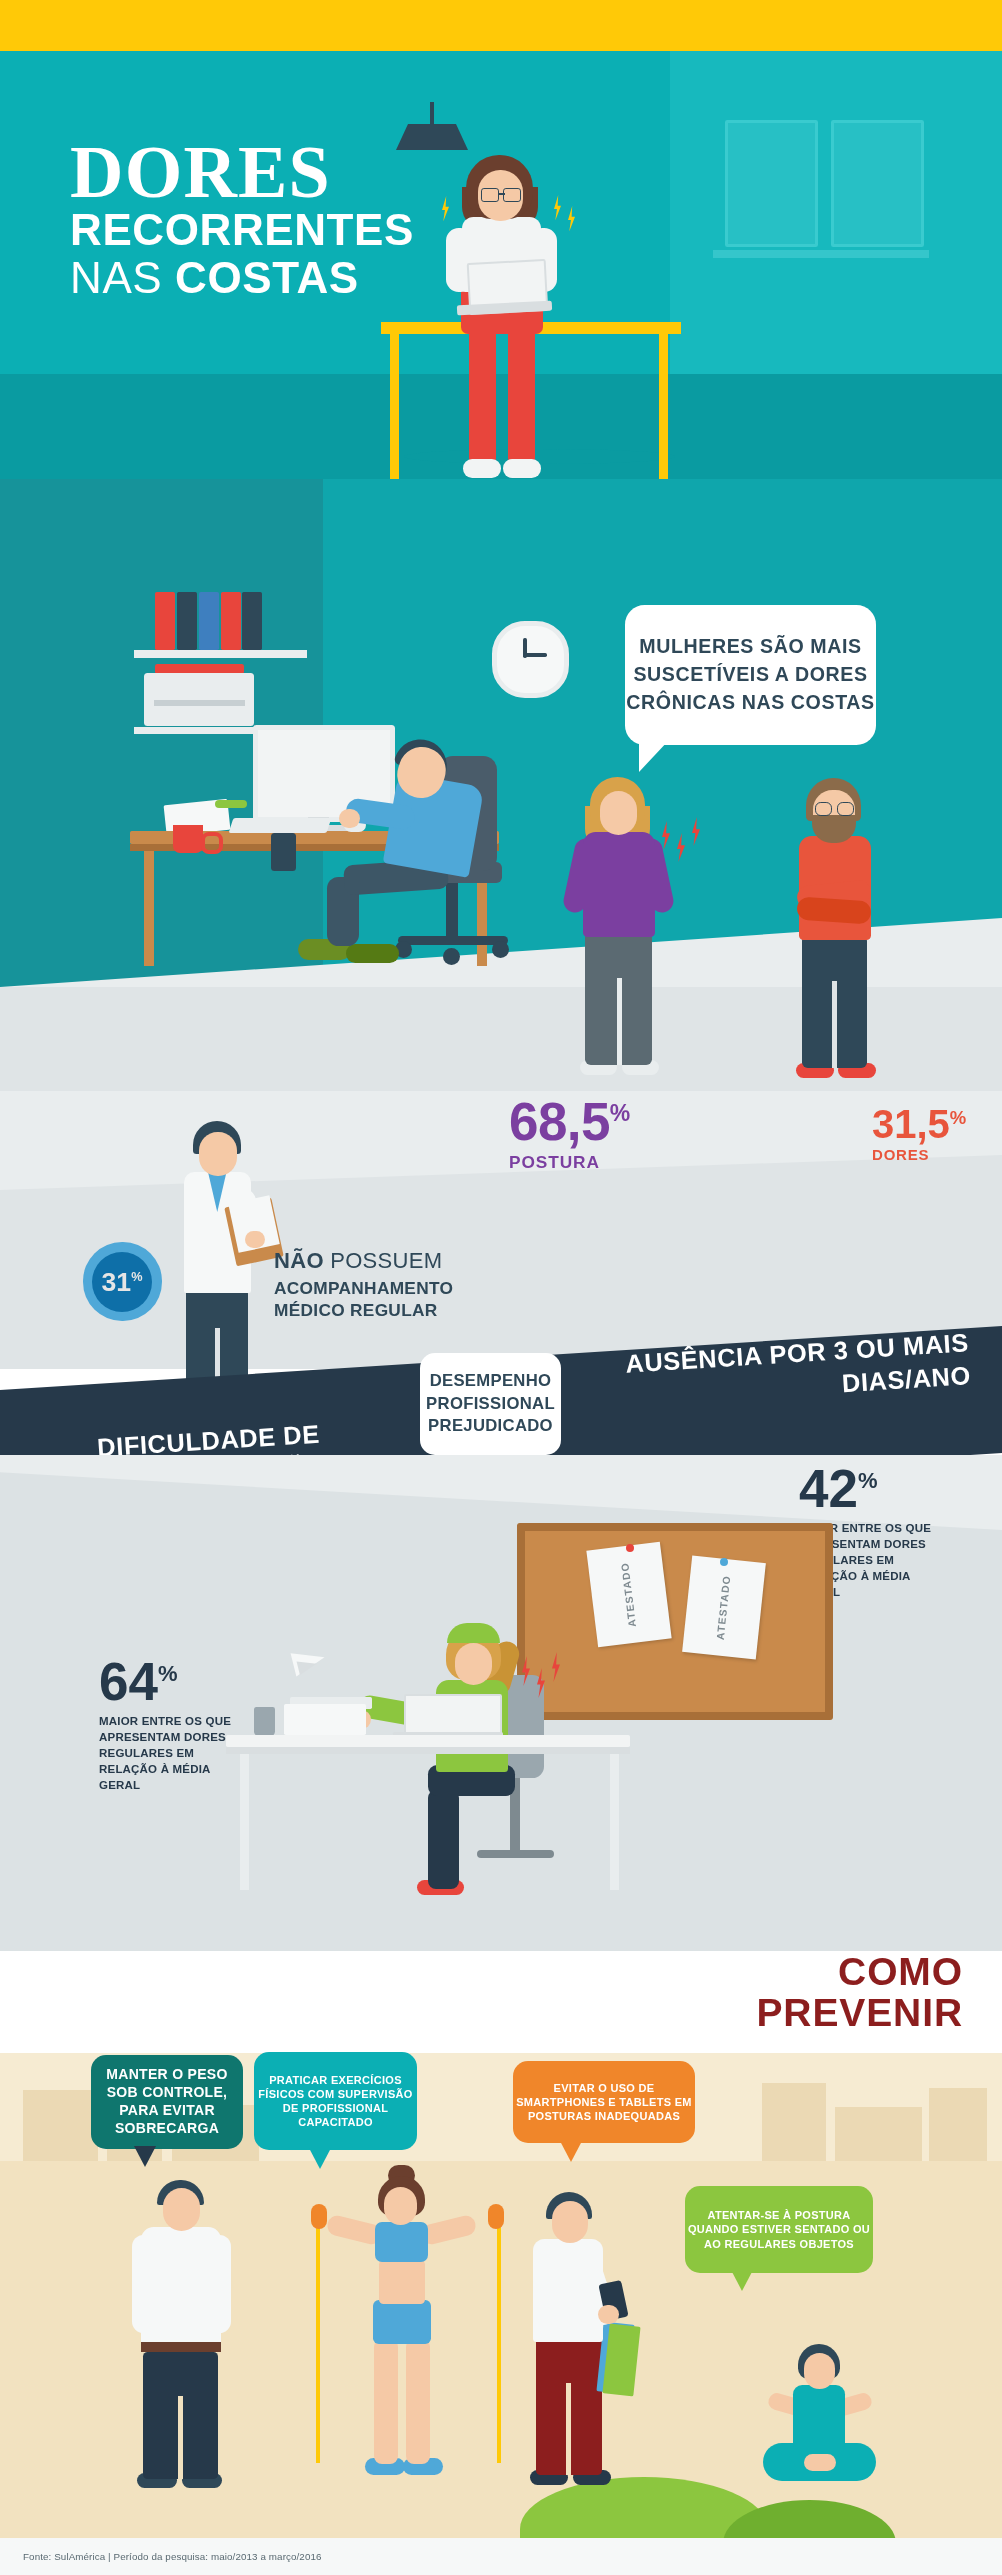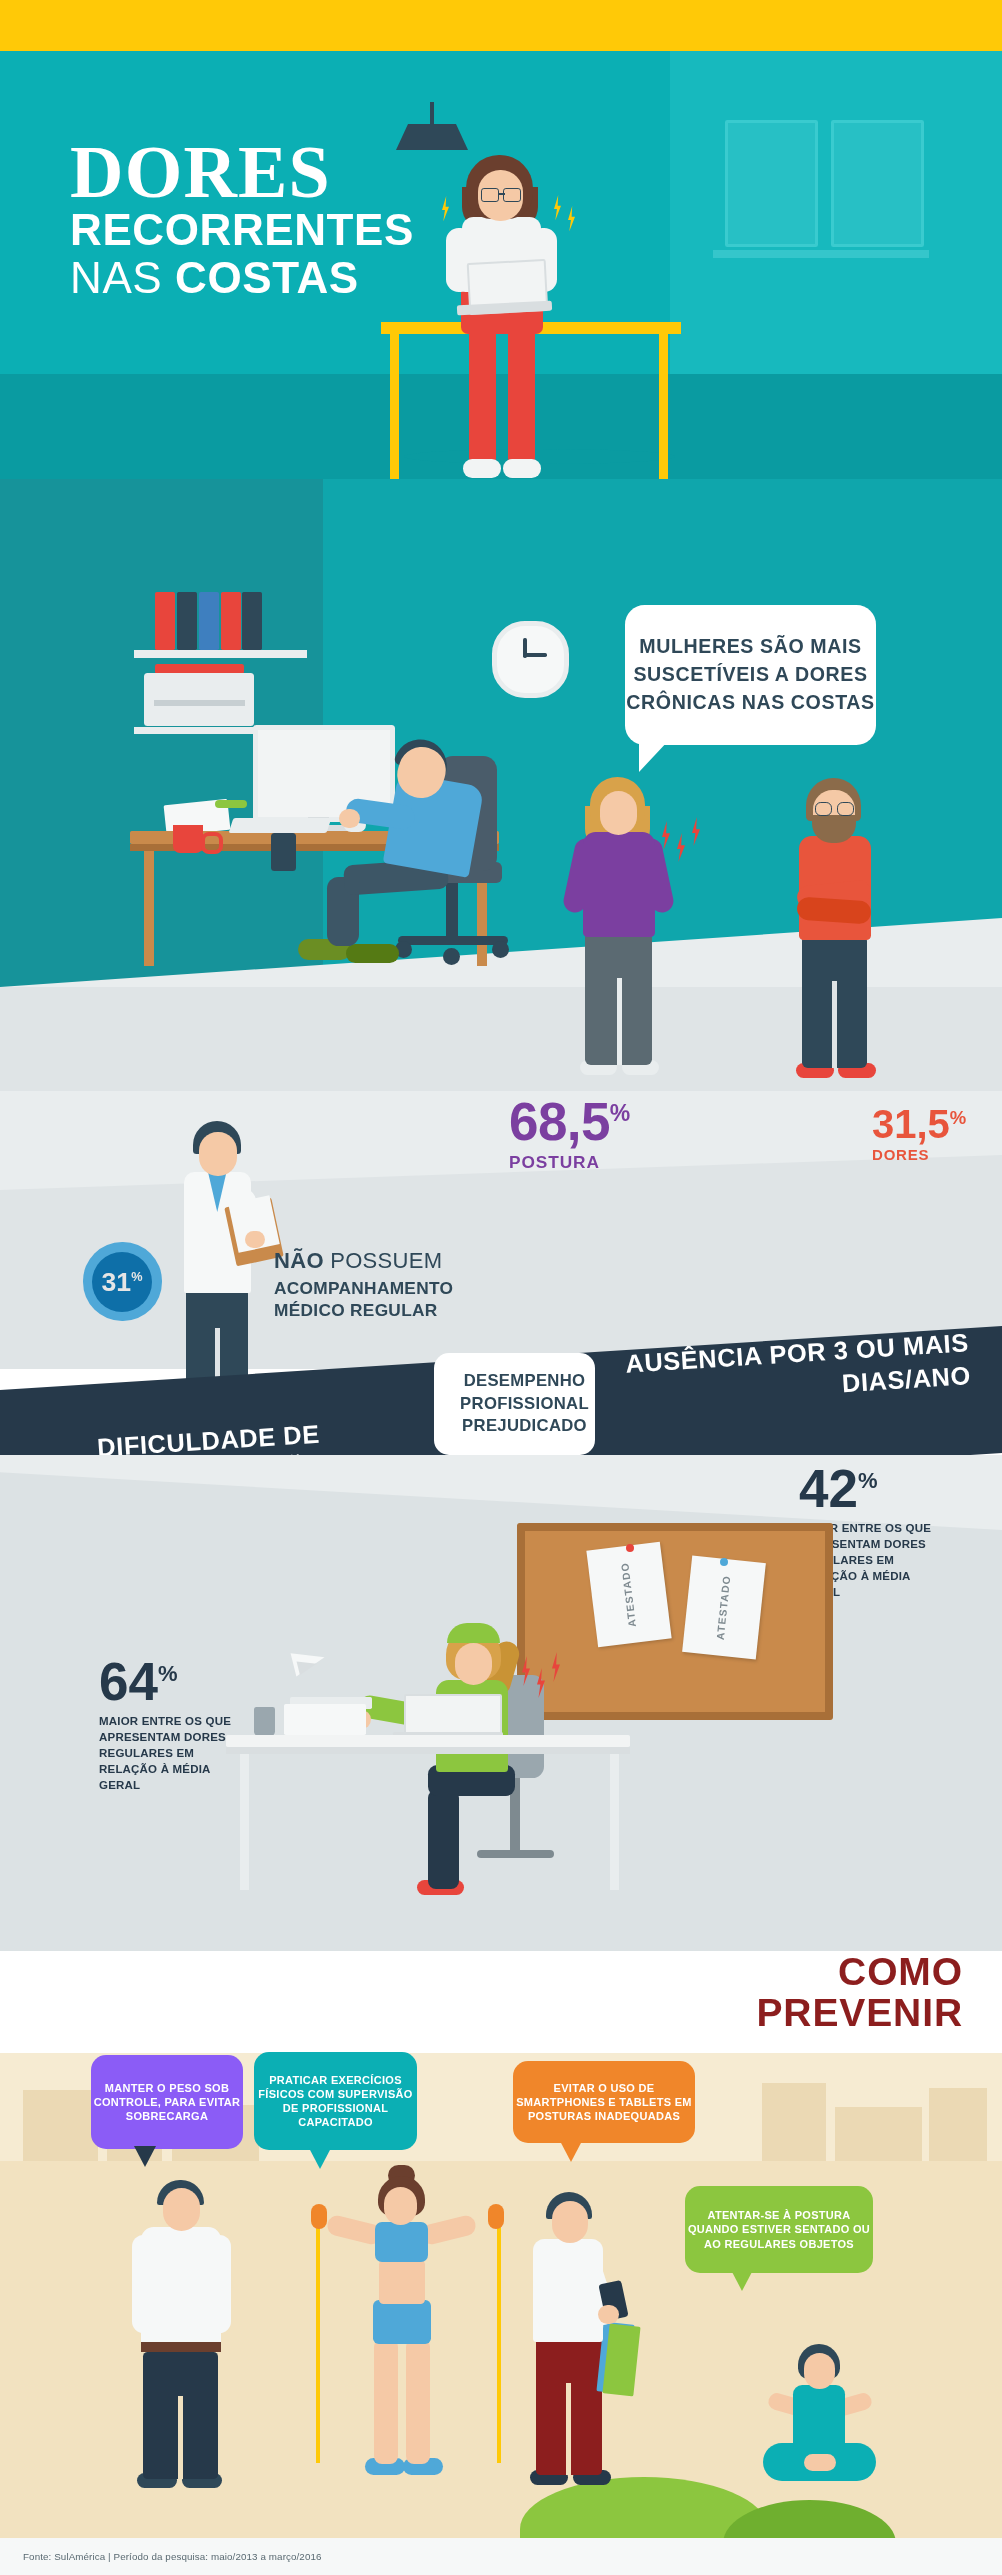--- a/index.html
+++ b/index.html
@@ -198,21 +198,21 @@
   #nao-block .r1{font-size:22px;line-height:1.25;letter-spacing:0.3px;}
   #nao-block .r1 b{font-weight:bold;}
   #nao-block .r2{font-size:17.3px;font-weight:bold;line-height:1.3;letter-spacing:0.3px;margin-top:2.3px;}
 
   
   #navy{left:0;top:1326px;width:1002px;height:191px;background:#26394A;
         clip-path:polygon(0 64px,1002px 0,1002px 127px,0 191px);}
   #navy-r-txt{left:624px;top:1337px;width:346px;text-align:right;color:#fff;font-size:25.4px;font-weight:bold;line-height:1.28;letter-spacing:0.6px;transform:rotate(-3.6deg);}
   #navy-l-txt{left:98px;top:1421px;width:335px;text-align:left;color:#fff;font-size:25.4px;font-weight:bold;line-height:1.28;letter-spacing:0.6px;transform:rotate(-3.6deg);}
 
-  #desemp{left:434px;top:1353px;width:141px;height:102px;background:#fff;border-radius:15px;display:flex;align-items:center;justify-content:center;text-align:center;color:#2F4858;font-weight:bold;font-size:16.7px;line-height:1.34;letter-spacing:0.3px;padding-left:20px;}
+  #desemp{left:420px;top:1353px;width:141px;height:102px;background:#fff;border-radius:15px;display:flex;align-items:center;justify-content:center;text-align:center;color:#2F4858;font-weight:bold;font-size:16.7px;line-height:1.34;letter-spacing:0.3px;}
   #desemp-tail{left:465px;top:1447px;width:0;height:0;border-left:12.7px solid transparent;border-right:12.7px solid transparent;border-top:23px solid #fff;}
 
   
   #gray2{left:0;top:1455px;width:1002px;height:496px;background:#DCE2E4;}
   #gray2-top{left:0;top:1455px;width:1002px;height:75px;background:#E9EDEE;clip-path:polygon(0 0,1002px 0,1002px 75px,0 17.3px);}
 
   
   #stat42{left:799px;top:1462px;width:185px;}
   #stat42 .num{font-size:53px;font-weight:bold;color:#26394A;line-height:1;}
   #stat42 .num .pc{font-size:22px;vertical-align:super;}
@@ -280,21 +280,21 @@
   #b2{left:107px;top:2071px;width:55px;height:94px;}
   #b3{left:172px;top:2105px;width:87px;height:60px;}
   #b4{left:762px;top:2083px;width:64px;height:82px;}
   #b5{left:835px;top:2107px;width:87px;height:58px;}
   #b6{left:929px;top:2088px;width:58px;height:77px;}
   #ground{left:0;top:2161px;width:1002px;height:376px;background:#F2E2C0;}
   #grass1{left:520px;top:2477px;width:248px;height:104px;background:#8CC63F;border-radius:50% 50% 0 0;}
   #grass2{left:723px;top:2500px;width:173px;height:87px;background:#6FAF2F;border-radius:50% 50% 0 0;}
 
   
-  #bb1{left:91px;top:2055px;width:152px;height:94px;background:#8b5cf6;font-size:11px;}
+  #bb1{left:91px;top:2055px;width:152px;height:94px;background:#0f766e;font-size:14px;}
   #bb1-t{left:134px;top:2146px;width:0;height:0;border-left:11.5px solid transparent;border-right:11.5px solid transparent;border-top:21px solid #26394A;}
   #bb2{left:254px;top:2052px;width:163px;height:98px;background:#0BAFB4;font-size:11px;}
   #bb2-t{left:309px;top:2148px;width:0;height:0;border-left:11.5px solid transparent;border-right:11.5px solid transparent;border-top:21px solid #0BAFB4;}
   #bb3{left:513px;top:2061px;width:182px;height:82px;background:#F0862A;font-size:11px;}
   #bb3-t{left:560px;top:2141px;width:0;height:0;border-left:11.5px solid transparent;border-right:11.5px solid transparent;border-top:21px solid #F0862A;}
   #bb4{left:685px;top:2186px;width:188px;height:87px;background:#8CC63F;font-size:11px;}
   #bb4-t{left:731px;top:2270px;width:0;height:0;border-left:11.5px solid transparent;border-right:11.5px solid transparent;border-top:21px solid #8CC63F;}
 
   
   #p1-hair{left:157px;top:2180px;width:47px;height:25.4px;background:#2F4858;border-radius:24px 24px 2.3px 2.3px;}

